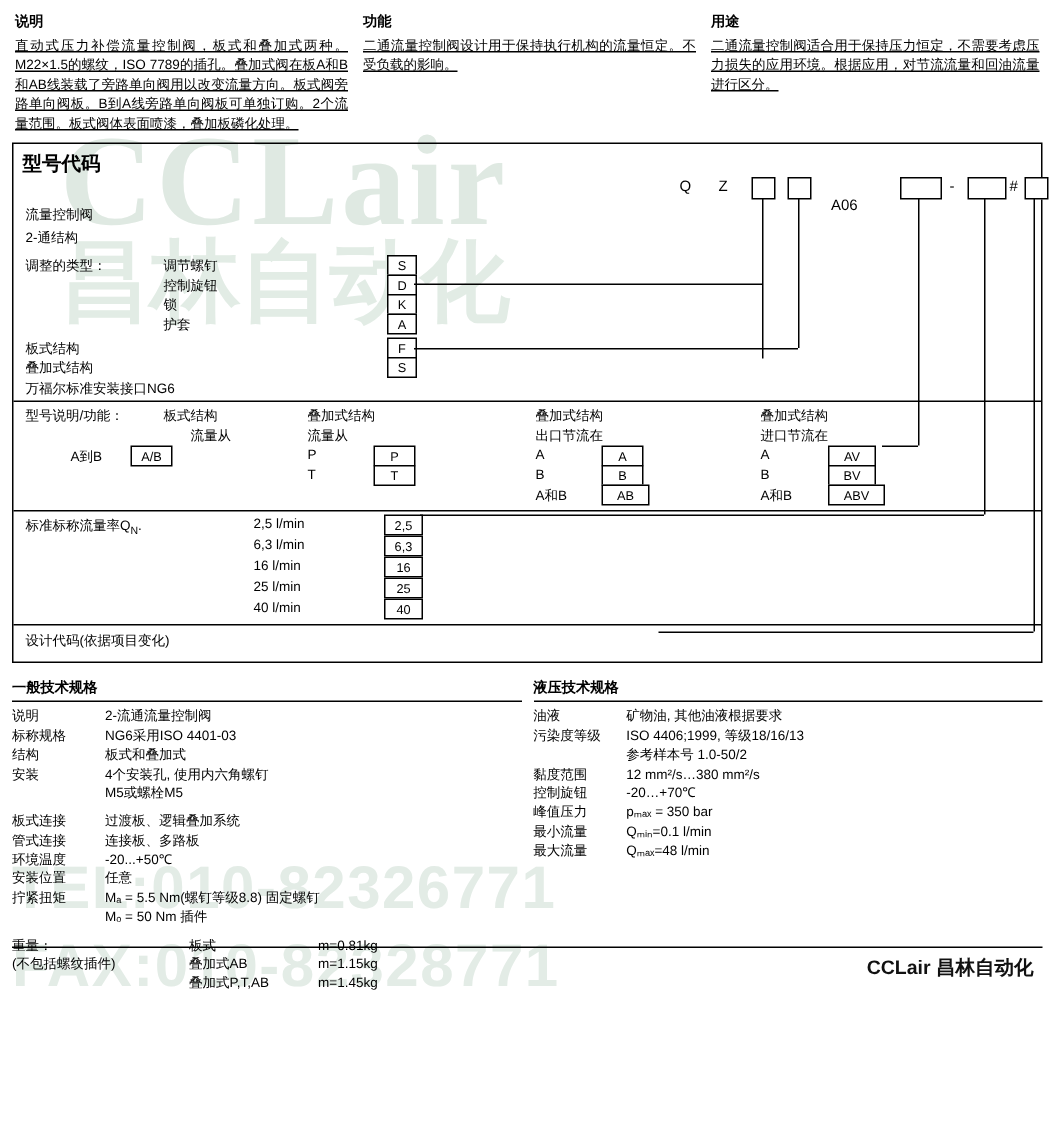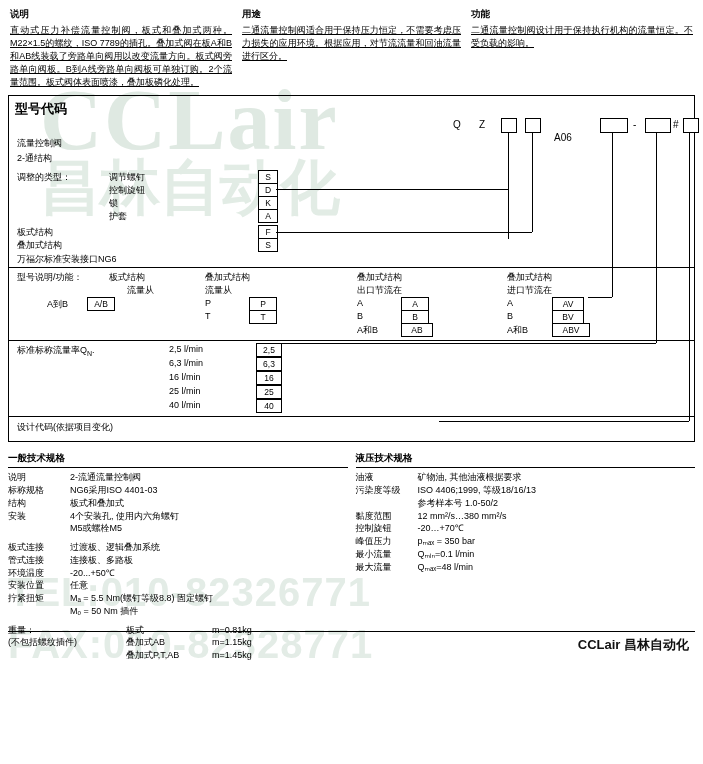--- a/index.html
+++ b/index.html
@@ -143,27 +143,27 @@
   <div class="wm-fax">FAX:010-82328771</div>
 </div>
 
 <div class="content">
 
   <div class="topcols">
     <div class="topcol c1">
       <h4>说明</h4>
       <p>直动式压力补偿流量控制阀，板式和叠加式两种。M22×1.5的螺纹，ISO 7789的插孔。叠加式阀在板A和B和AB线装载了旁路单向阀用以改变流量方向。板式阀旁路单向阀板。B到A线旁路单向阀板可单独订购。2个流量范围。板式阀体表面喷漆，叠加板磷化处理。</p>
     </div>
+    <div class="topcol c2">
+      <h4>功能</h4>
+      <p>二通流量控制阀设计用于保持执行机构的流量恒定。不受负载的影响。</p>
+    </div>
     <div class="topcol c3">
       <h4>用途</h4>
       <p>二通流量控制阀适合用于保持压力恒定，不需要考虑压力损失的应用环境。根据应用，对节流流量和回油流量进行区分。</p>
-    </div>
-    <div class="topcol c2">
-      <h4>功能</h4>
-      <p>二通流量控制阀设计用于保持执行机构的流量恒定。不受负载的影响。</p>
     </div>
   </div>
 
   <div class="codebox">
     <div class="title">型号代码</div>
 
     <div class="topline" style="left:444px;top:23px;">Q</div>
     <div class="topline" style="left:470px;top:23px;">Z</div>
     <div class="emptycell" style="left:492px;top:22px;"></div>
     <div class="emptycell" style="left:516px;top:22px;"></div>

